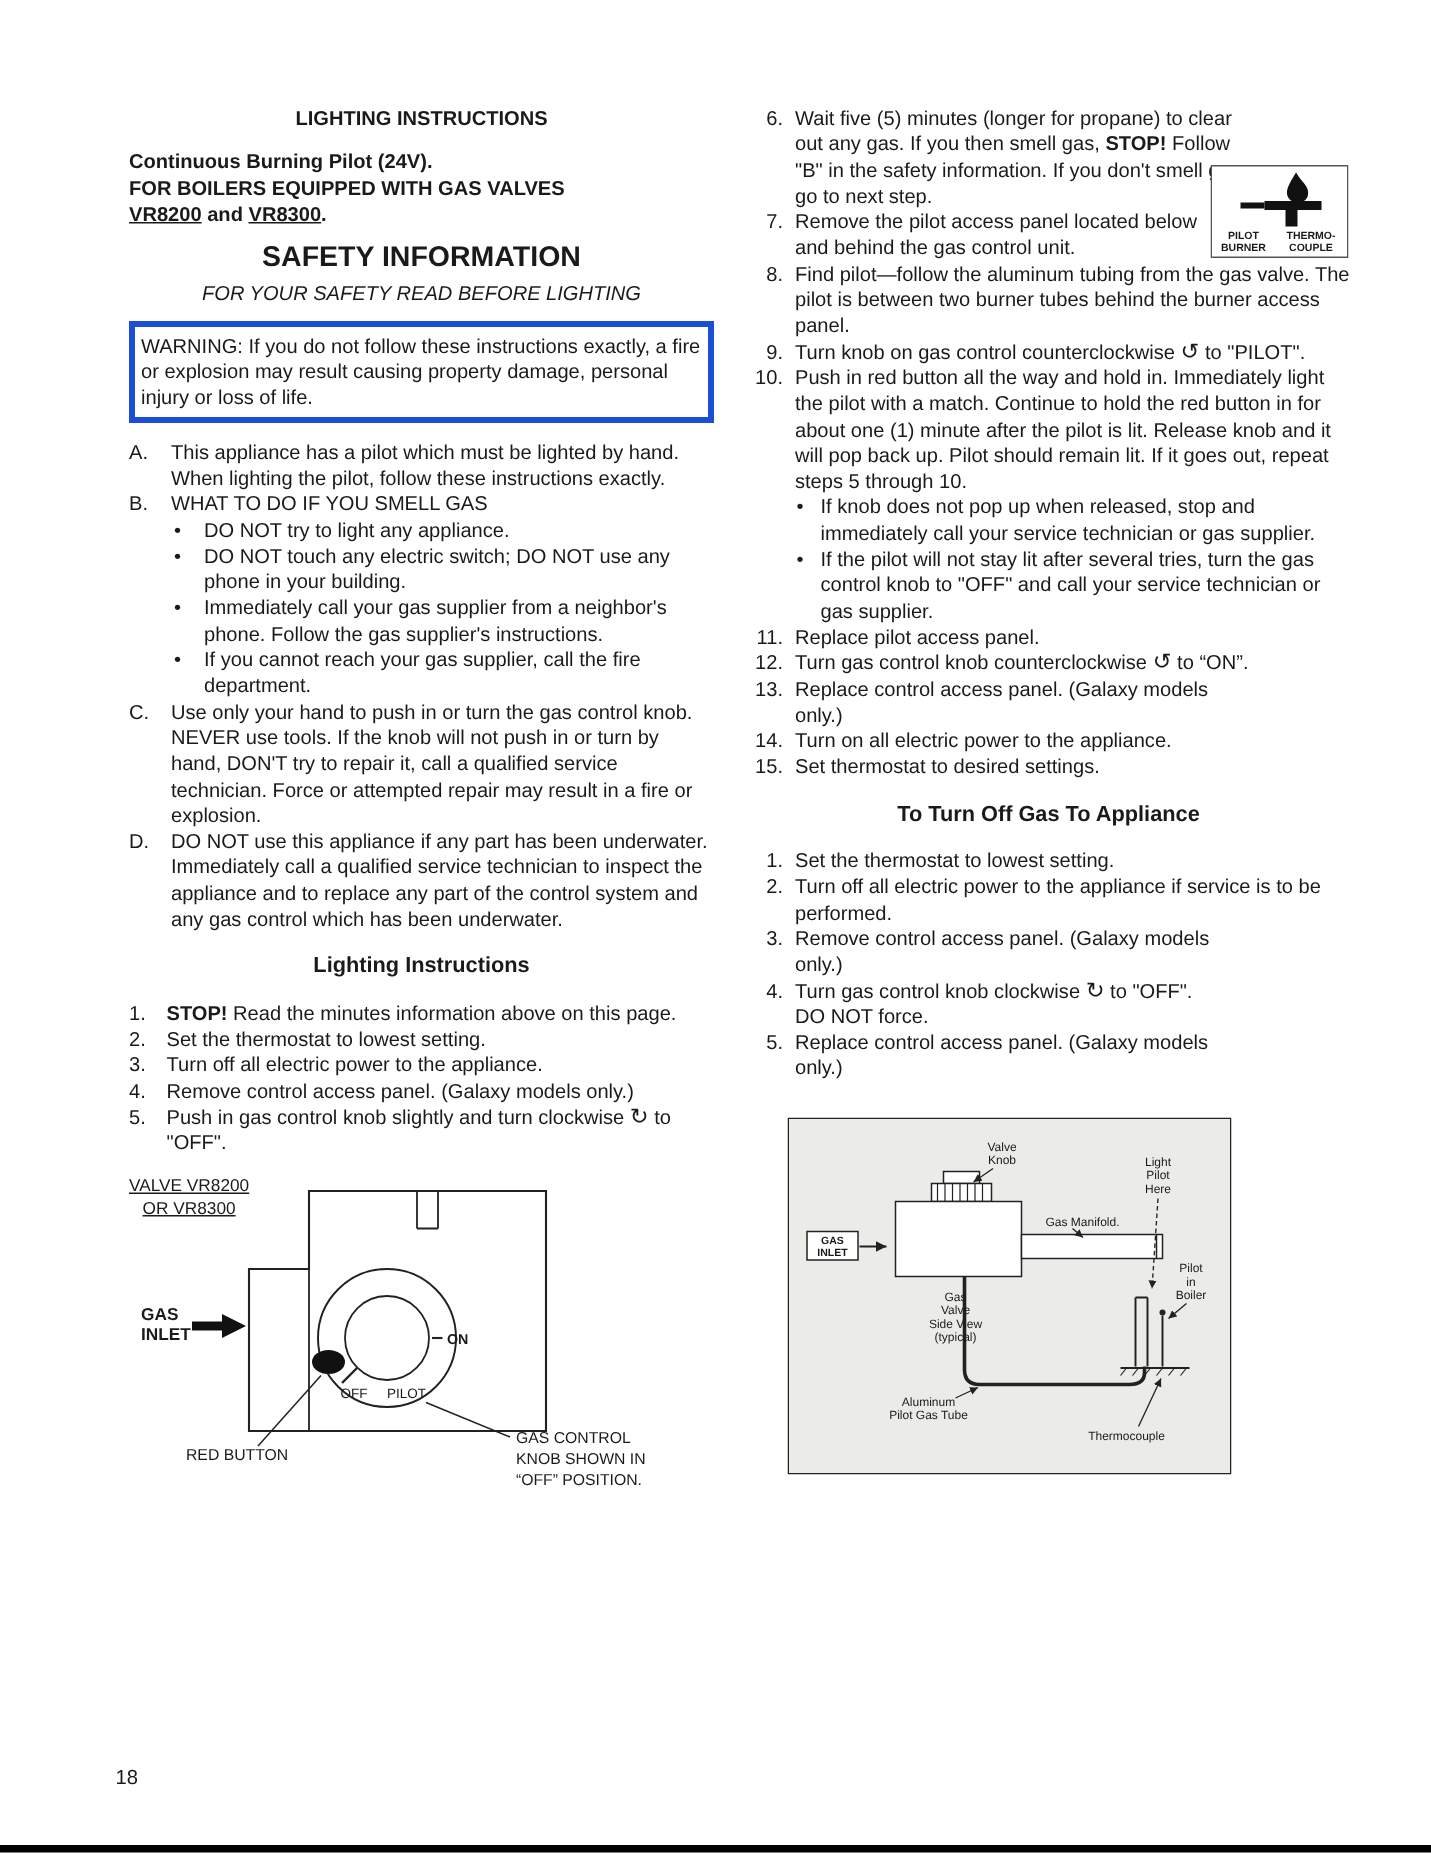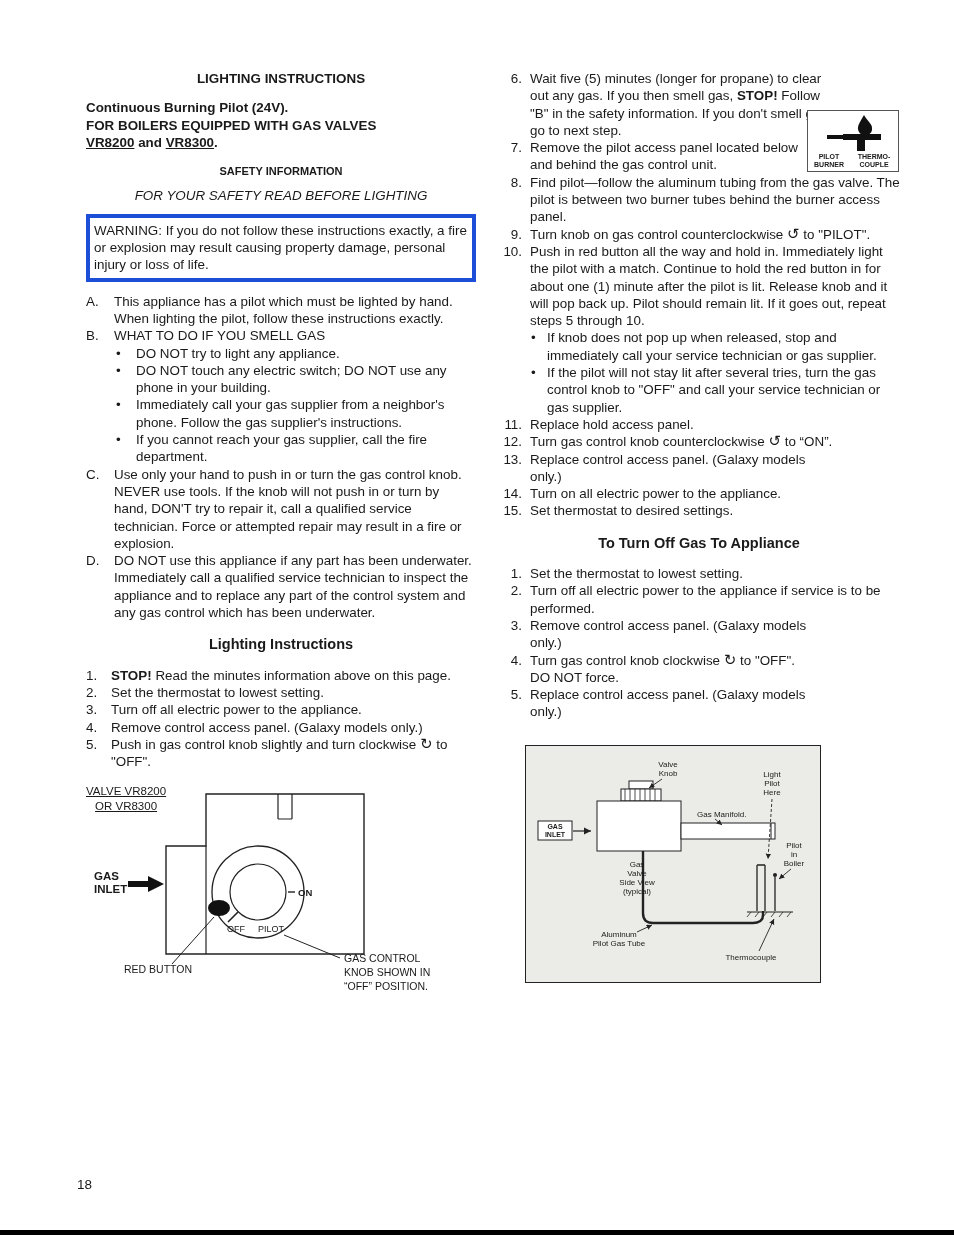--- a/index.html
+++ b/index.html
@@ -10,21 +10,21 @@
     font-size:13.4px; line-height:17.3px; color:#1a1a1a;
     overflow:hidden;
   }
   .col { position:absolute; top:70px; }
   .col-left  { left:86px;  width:390px; }
   .col-right { left:497px; width:404px; position:absolute; }
   .u { text-decoration:underline; }
 
   .title-sm { font-weight:700; text-align:center; margin-bottom:12px; }
   .intro { font-weight:700; margin-bottom:10px; }
-  .h-big { font-weight:700; font-size:11px; text-align:center; margin:12px 0 7px; }
+  .h-big { font-weight:700; font-size:19px; text-align:center; margin:12px 0 7px; }
   .h-sub { font-style:italic; text-align:center; margin-bottom:9px; }
   .warning { border:4px solid #1d4ed8; padding:4px 4px; margin:2px 0 11px; }
 
   .li { display:flex; align-items:flex-start; }
   .marker { flex:0 0 auto; }
   .m-letter { width:28px; }
   .m-bullet { width:22px; text-align:left; padding-left:2px; }
   .m-num-l { width:25px; }
   .m-num-r { width:33px; text-align:right; padding-right:8px; }
   .m-bullet-r { width:17px; padding-left:1px; }
@@ -206,21 +206,21 @@
           <div class="body">If knob does not pop up when released, stop and immediately call your service technician or gas supplier.</div>
         </div>
         <div class="li">
           <span class="marker m-bullet-r">•</span>
           <div class="body">If the pilot will not stay lit after several tries, turn the gas control knob to "OFF" and call your service technician or gas supplier.</div>
         </div>
       </div>
     </div>
     <div class="li">
       <span class="marker m-num-r">11.</span>
-      <div class="body">Replace hold access panel.</div>
+      <div class="body">Replace pilot access panel.</div>
     </div>
     <div class="li">
       <span class="marker m-num-r">12.</span>
       <div class="body">
         <span>Turn gas control knob counterclockwise </span><span class="arrow-icon">↺</span><span> to “ON”.</span>
       </div>
     </div>
     <div class="li">
       <span class="marker m-num-r">13.</span>
       <div class="body" style="max-width:300px;">Replace control access panel.  (Galaxy models only.)</div>

